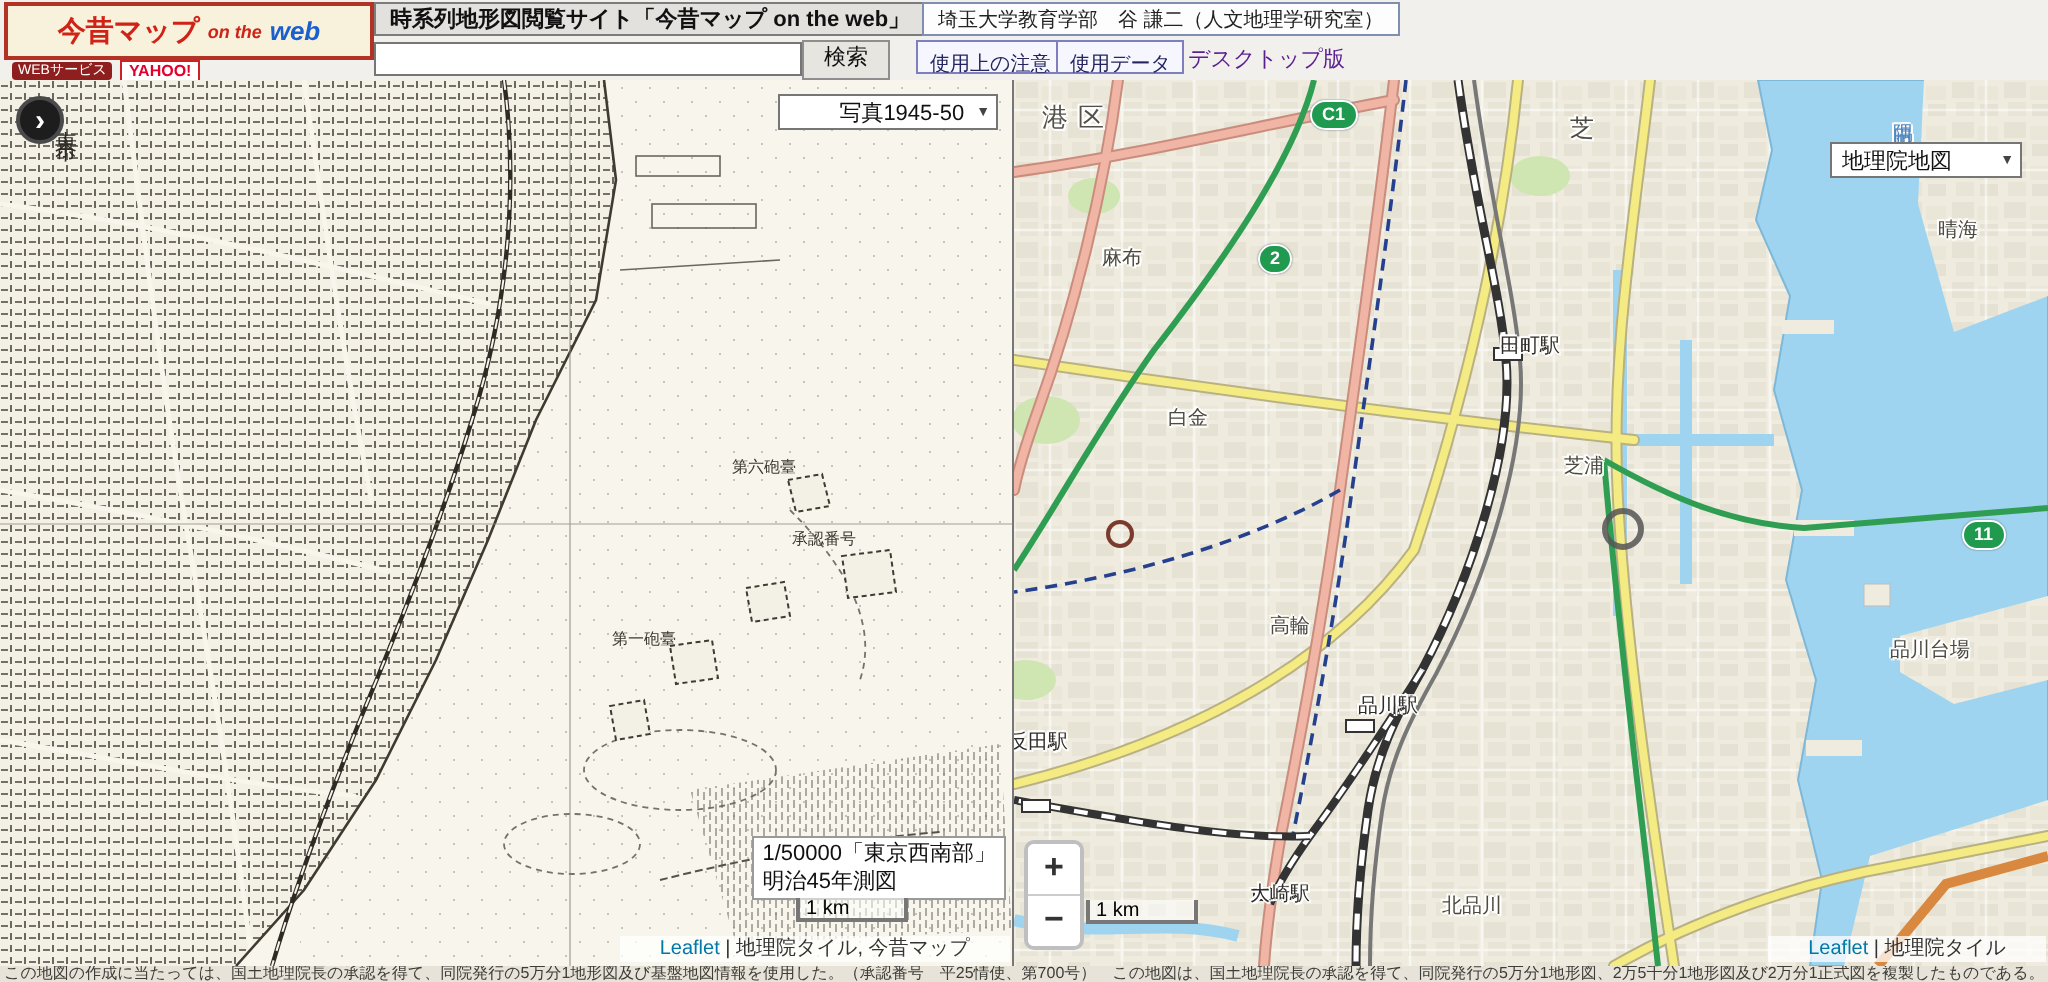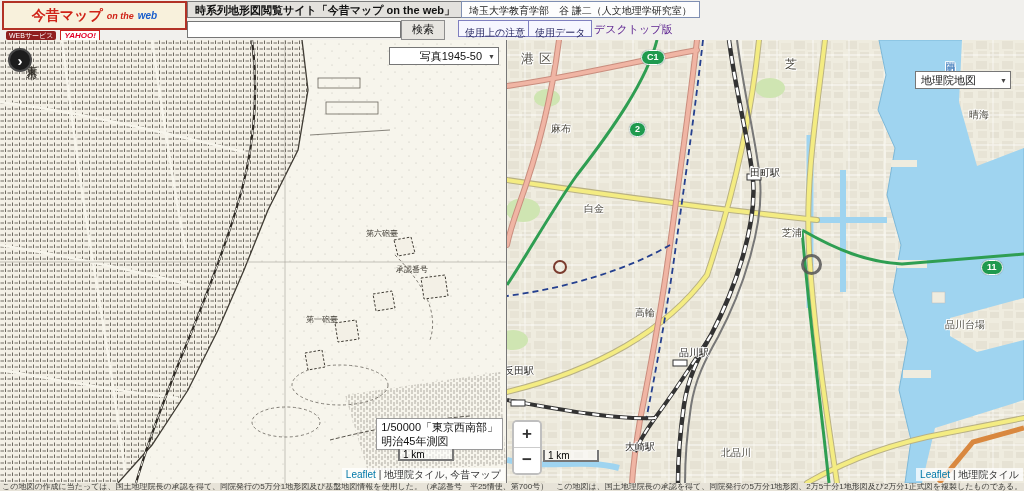--- a/index.html
+++ b/index.html
@@ -5,24 +5,24 @@
   html,body{margin:0;padding:0;background:#fff;}
   .app{position:relative;width:1024px;height:491px;overflow:hidden;
        font-family:"Liberation Sans","DejaVu Sans",sans-serif;background:#f0efec;}
 
   
   .header{position:absolute;left:0;top:0;width:1024px;height:54px;background:#f1f0ed;border-bottom:1px solid #9a9a9a;box-sizing:border-box;}
   .logo{position:absolute;left:2px;top:1px;width:181px;height:25px;background:#f8f1dc;border:2px solid #b23226;
         display:flex;align-items:center;justify-content:center;gap:4px;white-space:nowrap;overflow:hidden;}
   .logo .jp{color:#cf2318;font-weight:bold;font-size:14px;}
   .logo .en1{color:#cf2318;font-size:9px;font-style:italic;font-weight:bold;}
-  .logo .en2{color:#1a5fcc;font-size:10px;font-style:italic;font-weight:bold;}
+  .logo .en2{color:#1a5fcc;font-size:13px;font-style:italic;font-weight:bold;}
   .badge-row{position:absolute;left:6px;top:30px;display:flex;align-items:center;gap:4px;height:10px;}
   .svc-badge{background:#8f1f1f;color:#fff;font-size:7px;line-height:9px;padding:0 3px;border-radius:2px;}
-  .yahoo{color:#e4002b;border:1px solid #cc2222;background:#fff;font-size:8px;line-height:9px;font-weight:bold;font-style:italic;padding:0 3px;}
+  .yahoo{color:#e4002b;border:1px solid #cc2222;background:#fff;font-size:8px;line-height:9px;font-weight:bold;padding:0 3px;}
   .title-box{position:absolute;left:187px;top:1px;height:17px;line-height:15px;padding:1px 7px;background:#e3e1dd;border:1px solid #7c7c7c;
              font-size:11px;font-weight:bold;color:#111;box-sizing:border-box;white-space:nowrap;}
   .credit-box{position:absolute;left:461px;top:1px;height:17px;line-height:15px;padding:1px 7px;background:#fdfdfd;border:1px solid #7f8fb2;
              font-size:10px;color:#222;box-sizing:border-box;white-space:nowrap;}
   .search-input{position:absolute;left:187px;top:21px;width:206px;height:15px;border:1px solid #767676;background:#fff;font-size:11px;padding:0 3px;}
   .search-btn{position:absolute;left:401px;top:20px;width:42px;height:18px;background:#e7e5e0;border:1px solid #8e8e8e;
               font-size:11px;line-height:16px;text-align:center;color:#111;cursor:pointer;}
   .hdr-btn{position:absolute;top:20px;height:17px;line-height:15px;padding:4px 6px;background:#f6f6ff;border:1px solid #7f7fc0;
            font-size:10px;color:#24245e;box-sizing:border-box;white-space:nowrap;cursor:pointer;}
   .hdr-link{position:absolute;top:22px;font-size:11px;color:#5a1f8f;white-space:nowrap;cursor:pointer;}
@@ -51,21 +51,21 @@
   .expand-btn{position:absolute;left:8px;top:8px;width:24px;height:24px;border-radius:50%;background:#1d1d1d;color:#fff;
               border:2px solid #4a4a4a;display:flex;align-items:center;justify-content:center;font-size:15px;font-weight:bold;cursor:pointer;box-sizing:border-box;}
   .layer-select{position:absolute;top:7px;height:18px;background:#fff;border:1px solid #767676;box-sizing:border-box;
                 display:flex;align-items:center;justify-content:space-between;font-size:11px;color:#111;padding:0 3px 0 5px;cursor:pointer;}
   .layer-select .arrow{font-size:7px;color:#444;margin-left:6px;}
   .zoom-group{position:absolute;left:5px;top:380px;width:26px;border:2px solid rgba(0,0,0,.25);border-radius:5px;overflow:hidden;background:#fff;}
   .zoom-btn{width:26px;height:25px;background:#fff;color:#333;font-size:17px;font-weight:bold;line-height:24px;text-align:center;cursor:pointer;}
   .zoom-btn.top{border-bottom:1px solid #ccc;}
   .scalebar{position:absolute;height:12px;line-height:11px;width:56px;box-sizing:border-box;border:2px solid #777;border-top:none;
             background:rgba(255,255,255,.55);font-size:10px;color:#000;padding:0 3px;}
-  .attrib{position:absolute;right:1px;bottom:2px;background:rgba(255,255,255,.75);font-size:10px;line-height:13px;padding:0 4px;color:#333;white-space:nowrap;}
+  .attrib{position:absolute;right:1px;bottom:2px;background:rgba(255,255,255,.75);font-size:10px;line-height:13px;padding:0 20px;color:#333;white-space:nowrap;}
   .attrib .lf{color:#0078a8;cursor:pointer;}
   .source-note{position:absolute;right:3px;bottom:33px;background:#fff;border:1px solid #9a9a9a;font-size:11px;line-height:14px;
                padding:1px 4px;color:#111;white-space:nowrap;}
 
   
   .footer{position:absolute;left:0;top:483px;width:1024px;height:8px;background:#e7e3d8;color:#3c3c38;
           font-size:8px;line-height:8px;white-space:nowrap;overflow:hidden;padding-left:2px;box-sizing:border-box;}
 </style>
 </head>
 <body>
@@ -248,21 +248,21 @@
     <div class="maplabel" style="left:84px;top:266px;margin-left:44px;">高輪</div>
     <div class="maplabel" style="left:462px;top:68px;">晴海</div>
     <div class="maplabel water-v" style="left:436px;top:14px;">隅田川</div>
     <div class="maplabel" style="left:438px;top:278px;">品川台場</div>
     <div class="maplabel" style="left:214px;top:406px;">北品川</div>
     <div class="maplabel station" style="left:243px;top:126px;">田町駅</div>
     <div class="maplabel station" style="left:172px;top:306px;">品川駅</div>
     <div class="maplabel station" style="left:118px;top:400px;">大崎駅</div>
     <div class="maplabel station" style="left:-13px;top:324px;">五反田駅</div>
 
-    <div class="shield" style="left:134px;top:10px;text-align:center;">C1</div>
+    <div class="shield" style="left:148px;top:10px;text-align:center;">C1</div>
     <div class="shield" style="left:122px;top:82px;">2</div>
     <div class="shield" style="left:474px;top:220px;">11</div>
 
     <div class="marker brown" style="left:46px;top:220px;"></div>
     <div class="marker gray" style="left:294px;top:214px;"></div>
 
     <div class="layer-select" style="right:13px;width:96px;margin-top:24px;">
       <span>地理院地図</span>
       <span class="arrow">▼</span>
     </div>

